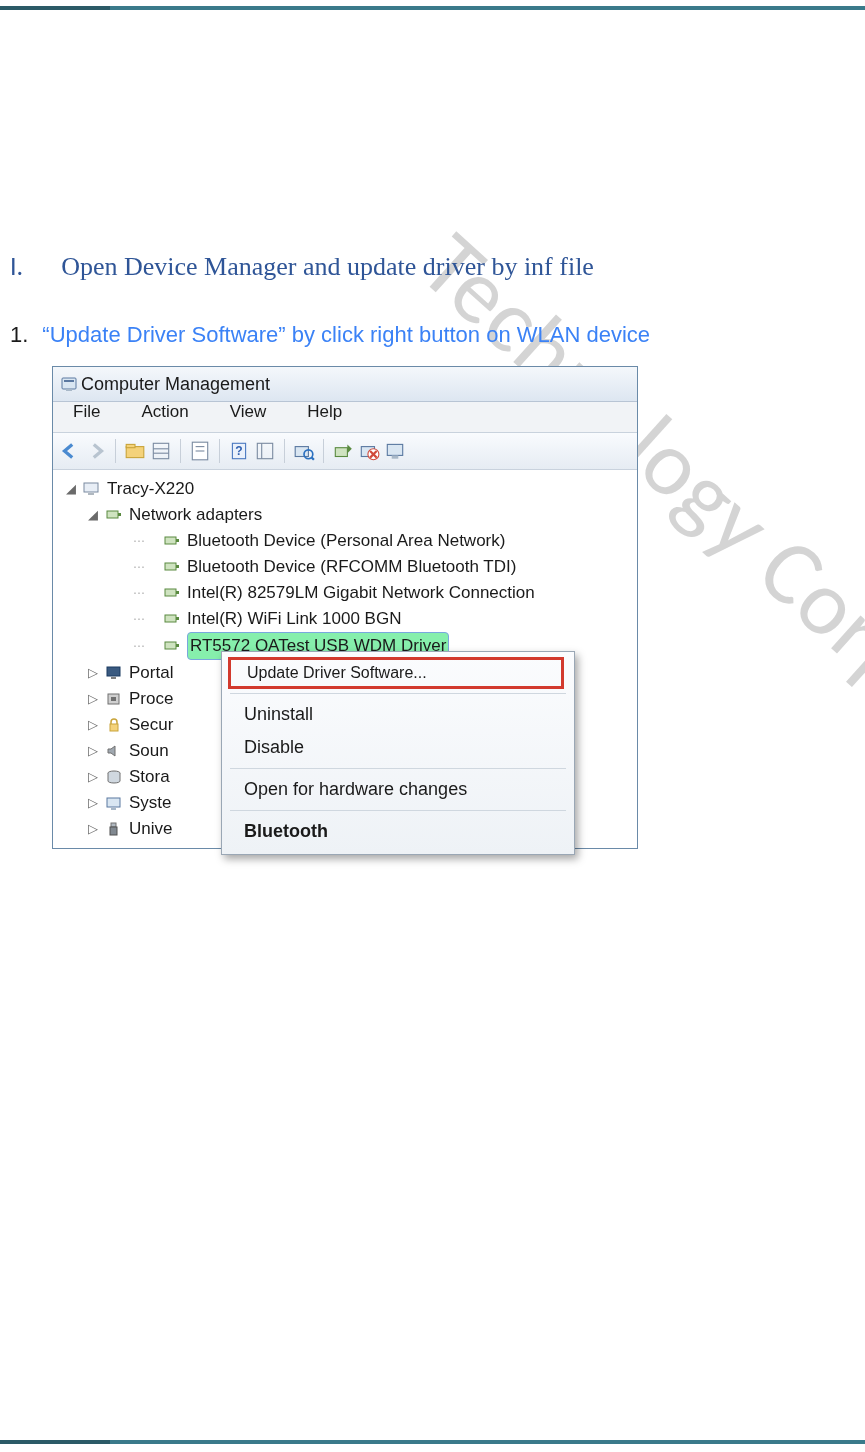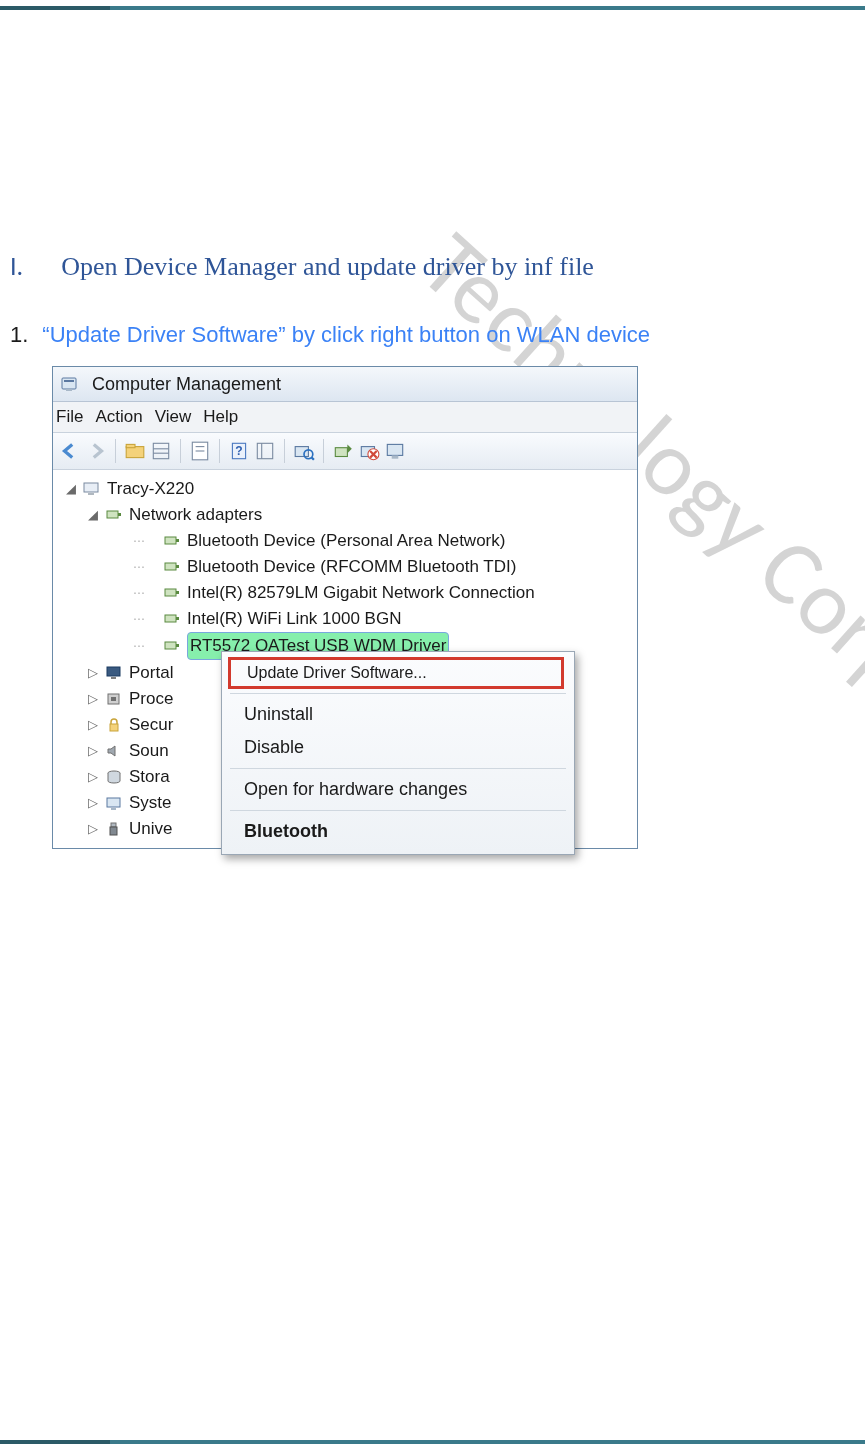--- a/index.html
+++ b/index.html
@@ -10,24 +10,24 @@
   .bottom-rule-seg{position:absolute;left:0;bottom:8px;height:4px;width:110px;background:#2b5a67}
   .watermark{position:absolute;top:500px;left:320px;font-size:92px;color:rgba(120,120,120,.32);transform:rotate(42deg);transform-origin:center;white-space:nowrap;font-family:Calibri,Arial,sans-serif;letter-spacing:1px;pointer-events:none}
   .content{position:absolute;left:10px;top:250px;right:0}
   .heading-row{display:flex;align-items:baseline;gap:38px;margin-bottom:40px}
   .heading-num{color:#2f5597;font-size:26px;font-family:Calibri,Arial,sans-serif}
   .heading-text{color:#2f5597;font-size:26px;font-family:Liberation Serif, serif}
   .step-row{display:flex;align-items:baseline;gap:14px;margin-bottom:18px}
   .step-num{font-size:22px;color:#1a1a1a;min-width:18px}
   .step-text{font-size:22px;color:#3b82f6}
   .shot{margin-left:42px;width:584px;border:1px solid #6a8aa8;background:#eef0f3;position:relative}
-  .titlebar{height:34px;background:linear-gradient(#f4f7fb,#dde6f1);border-bottom:1px solid #b8c4d4;display:flex;align-items:center;padding:0 8px;gap:15px}
+  .titlebar{height:34px;background:linear-gradient(#f4f7fb,#dde6f1);border-bottom:1px solid #b8c4d4;display:flex;align-items:center;padding:0 8px;gap:4px}
   .titlebar .ico{width:16px;height:16px}
   .titlebar .ttxt{font-size:18px;color:#1a1a1a}
-  .menubar{height:30px;background:#f1f3f6;border-bottom:1px solid #c9d2dd;display:flex;align-items:center;padding:0 3px;gap:12px}
+  .menubar{height:30px;background:#f1f3f6;border-bottom:1px solid #c9d2dd;display:flex;align-items:flex-start;padding:0 20px;gap:41px}
   .menubar span{font-size:17px;color:#1a1a1a}
   .toolbar{height:36px;background:linear-gradient(#f9fbfe,#e6ecf3);border-bottom:1px solid #c9d2dd;display:flex;align-items:center;padding:0 6px;gap:4px}
   .tb-ico{width:22px;height:22px;display:flex;align-items:center;justify-content:center}
   .tb-sep{width:1px;height:24px;background:#c7cfd9;margin:0 4px}
   .tree{padding:6px 0 6px 8px;background:#fff;font-size:17px;line-height:26px;color:#1a1a1a}
   .tr-row{display:flex;align-items:center;gap:6px;white-space:nowrap}
   .indent-0{padding-left:4px}
   .indent-1{padding-left:26px}
   .indent-2{padding-left:72px}
   .indent-1b{padding-left:26px}

